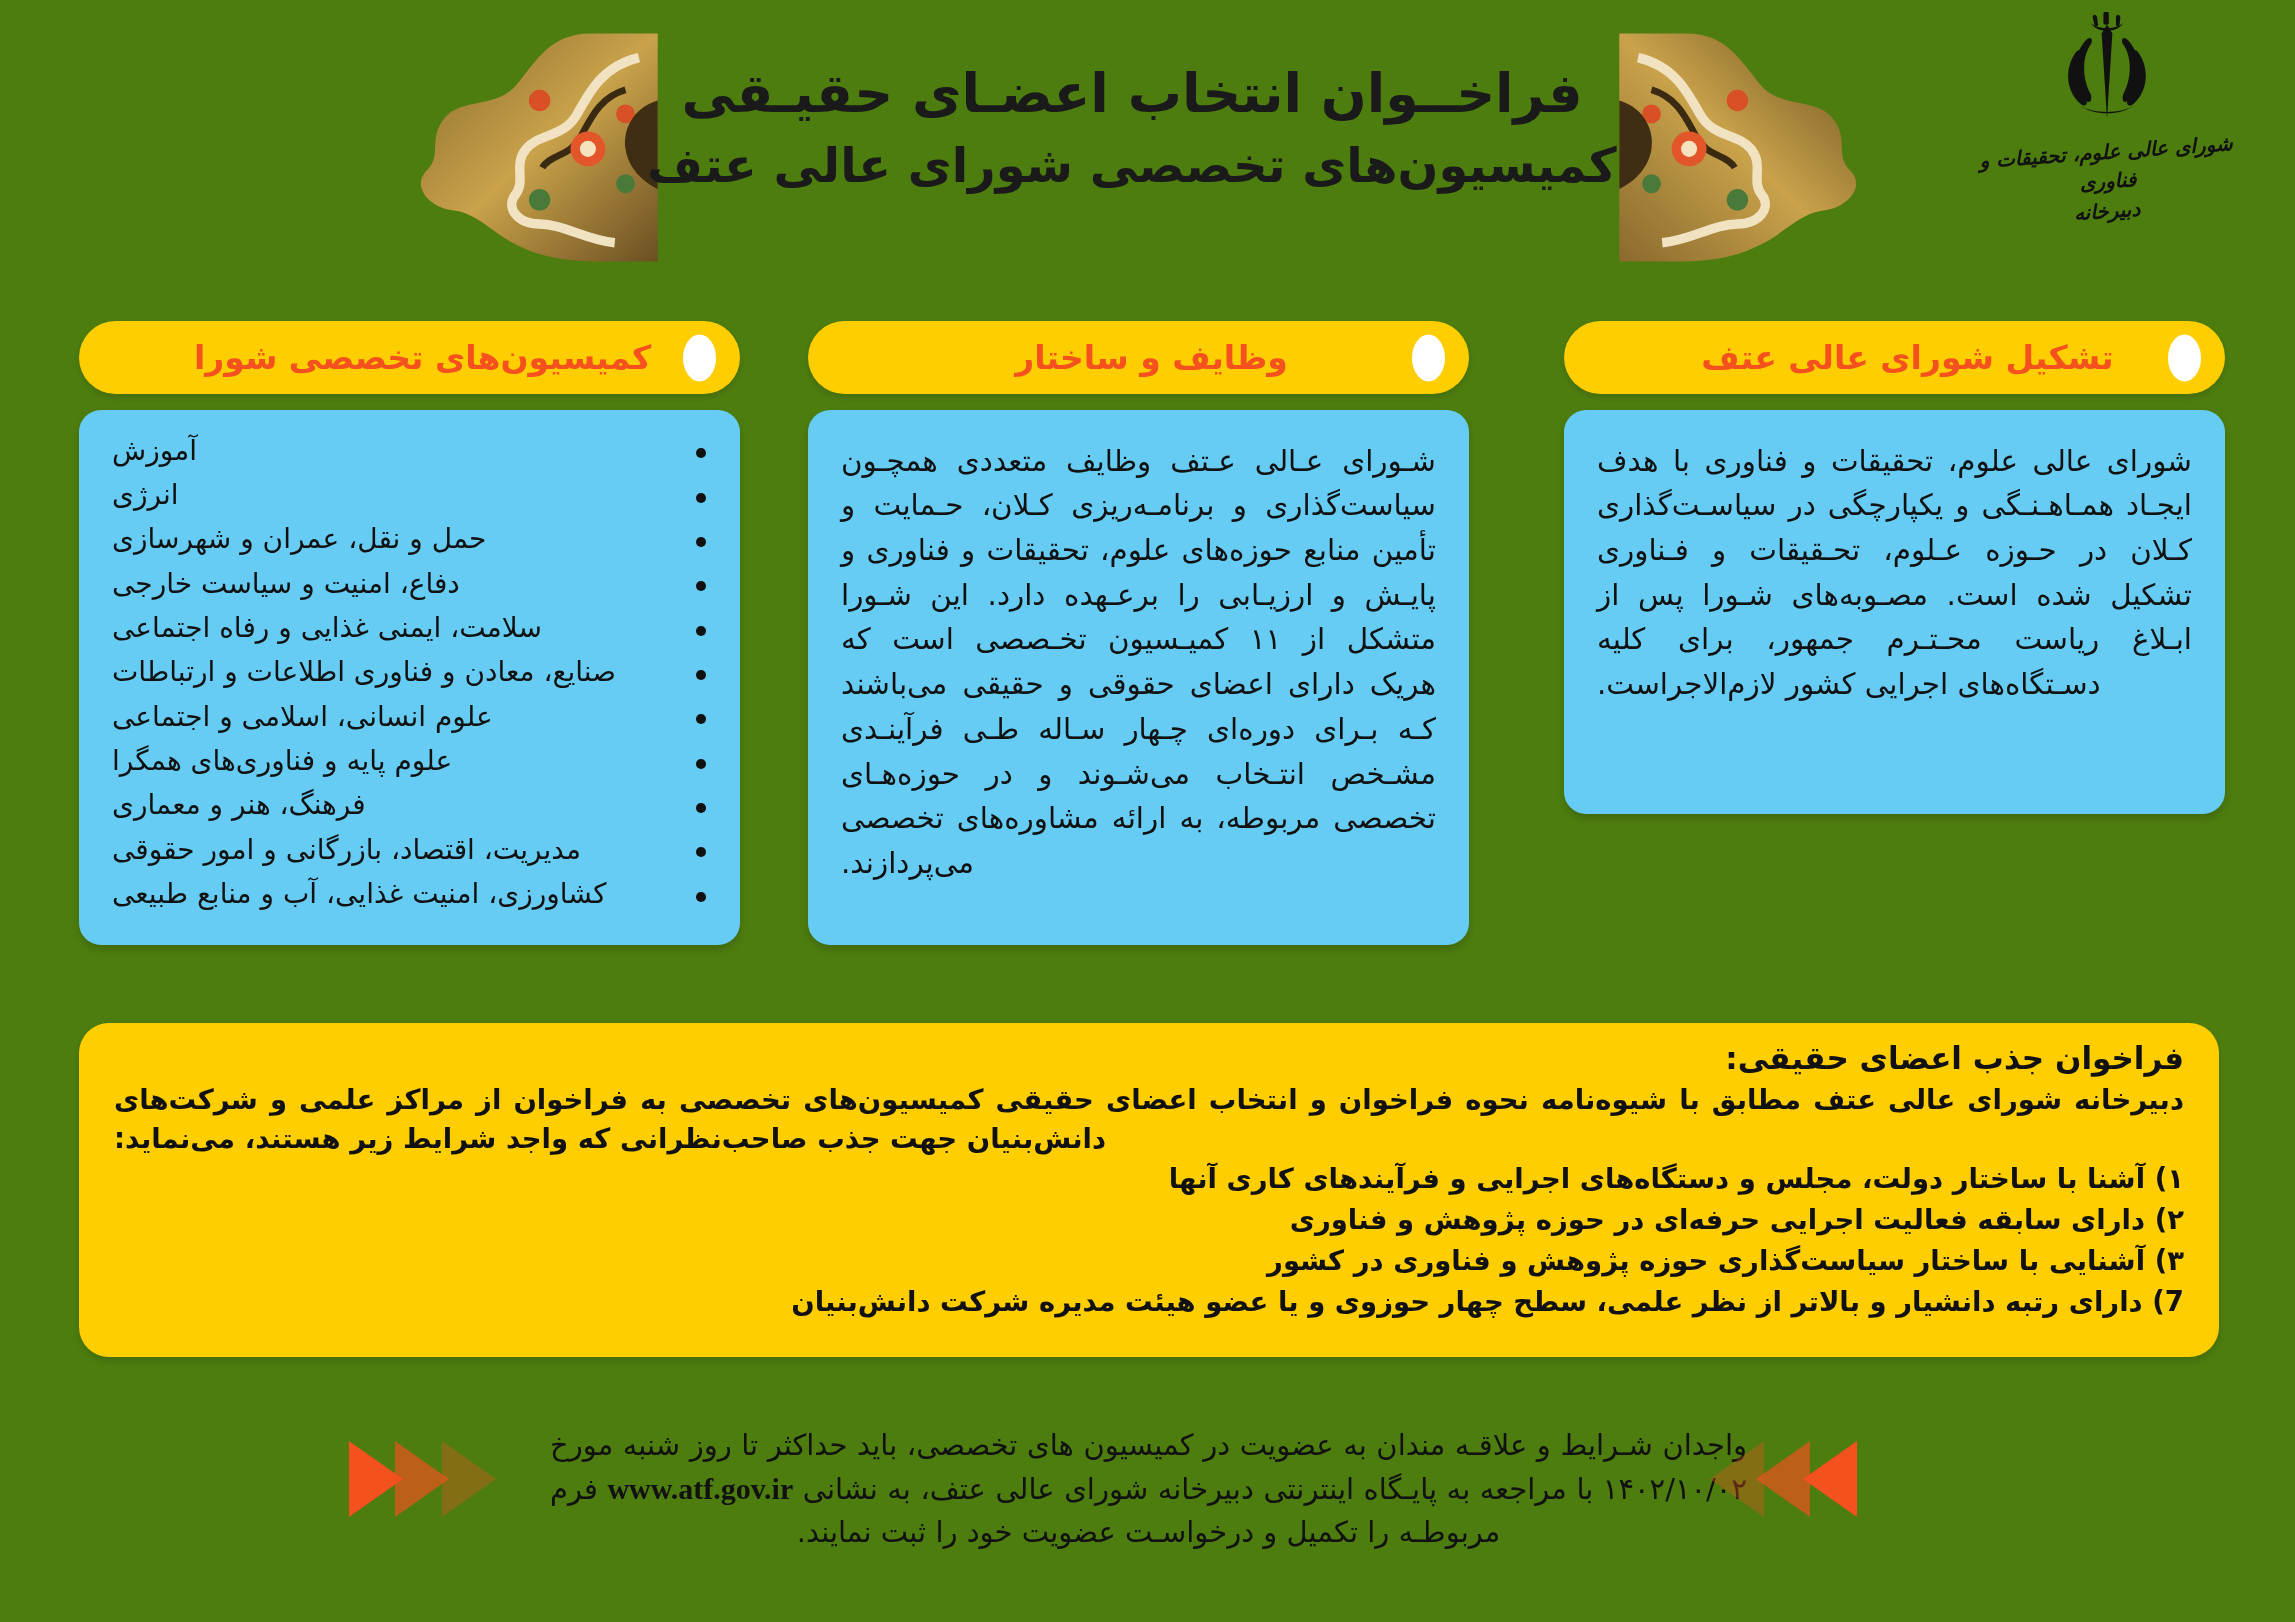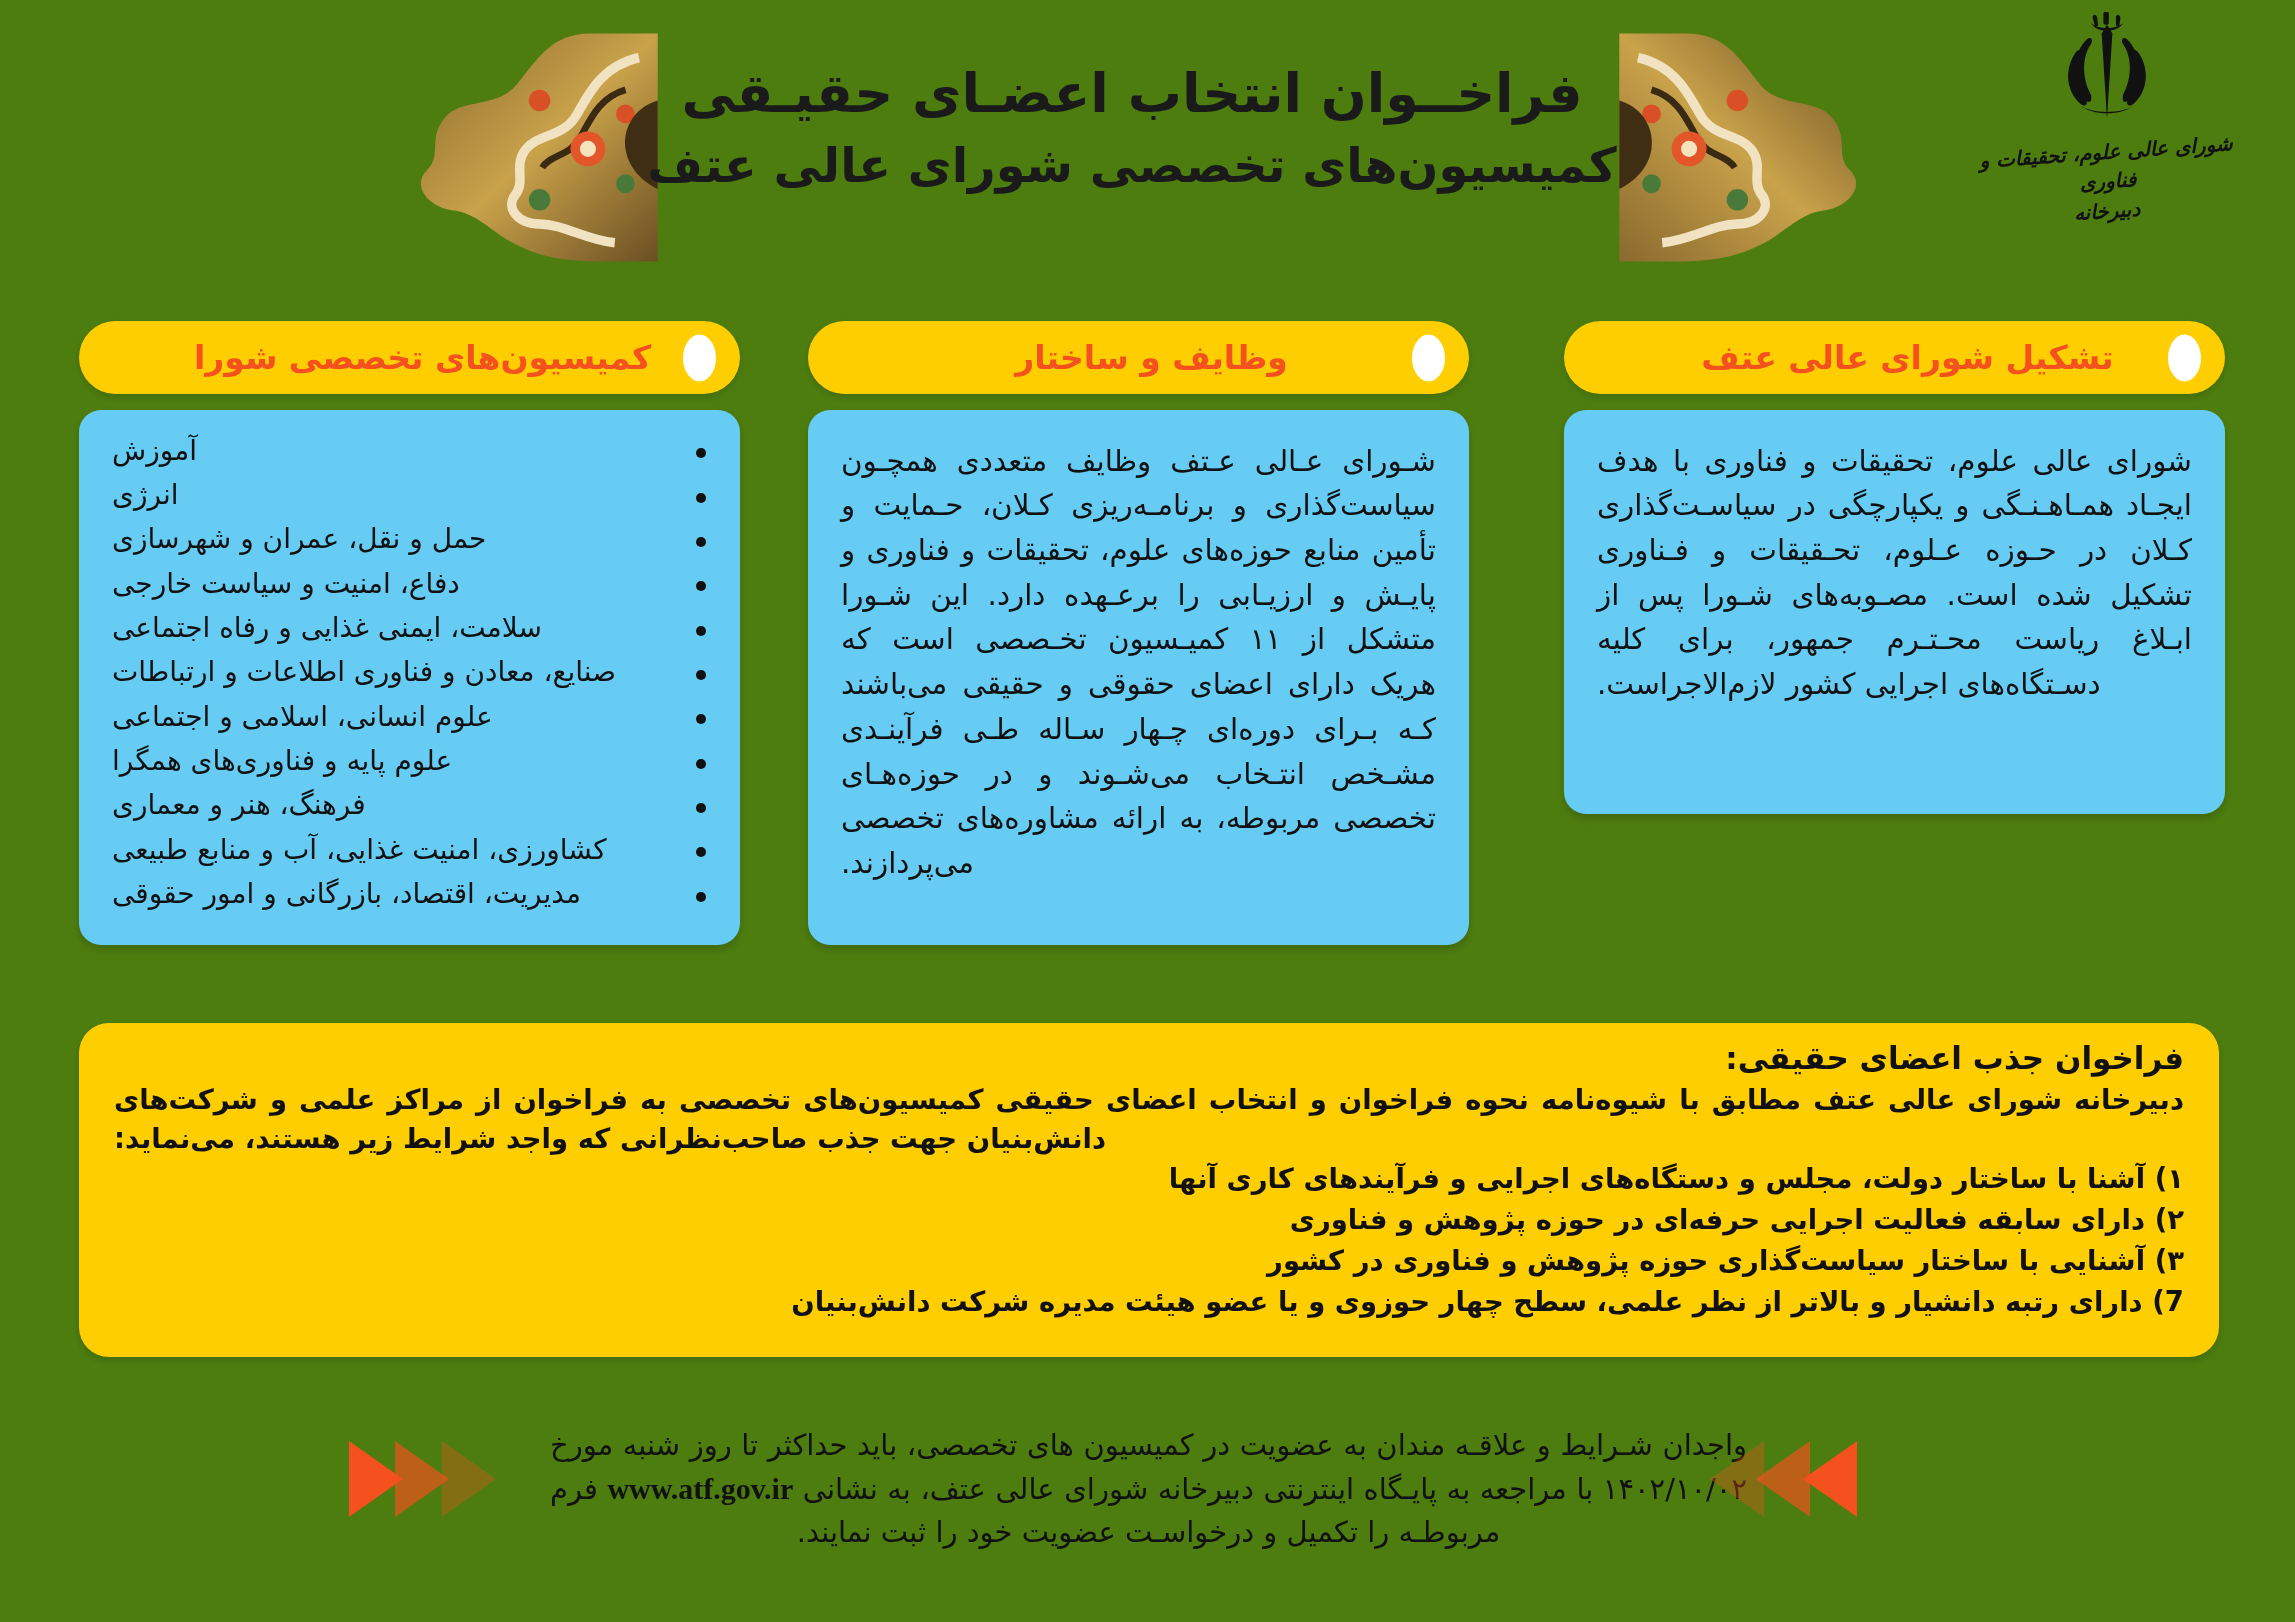--- a/index.html
+++ b/index.html
@@ -376,22 +376,22 @@
         <ul class="comm-list">
           <li>آموزش</li>
           <li>انرژی</li>
           <li>حمل و نقل، عمران و شهرسازی</li>
           <li>دفاع، امنیت و سیاست خارجی</li>
           <li>سلامت، ایمنی غذایی و رفاه اجتماعی</li>
           <li>صنایع، معادن و فناوری اطلاعات و ارتباطات</li>
           <li>علوم انسانی، اسلامی و اجتماعی</li>
           <li>علوم پایه و فناوری‌های همگرا</li>
           <li>فرهنگ، هنر و معماری</li>
+          <li>مدیریت، اقتصاد، بازرگانی و امور حقوقی</li>
           <li>کشاورزی، امنیت غذایی، آب و منابع طبیعی</li>
-          <li>مدیریت، اقتصاد، بازرگانی و امور حقوقی</li>
         </ul>
       </div>
     </div>
   </div>
 
   <div class="cta">
     <div class="cta-title">فراخوان جذب اعضای حقیقی:</div>
     <div class="cta-lead">دبیرخانه شورای عالی عتف مطابق با شیوه‌نامه نحوه فراخوان و انتخاب اعضای حقیقی کمیسیون‌های تخصصی به فراخوان از مراکز علمی و شرکت‌های دانش‌بنیان جهت جذب صاحب‌نظرانی که واجد شرایط زیر هستند، می‌نماید:</div>
     <ul class="cta-list">
       <li class="cta-item">۱) آشنا با ساختار دولت، مجلس و دستگاه‌های اجرایی و فرآیندهای کاری آنها</li>

